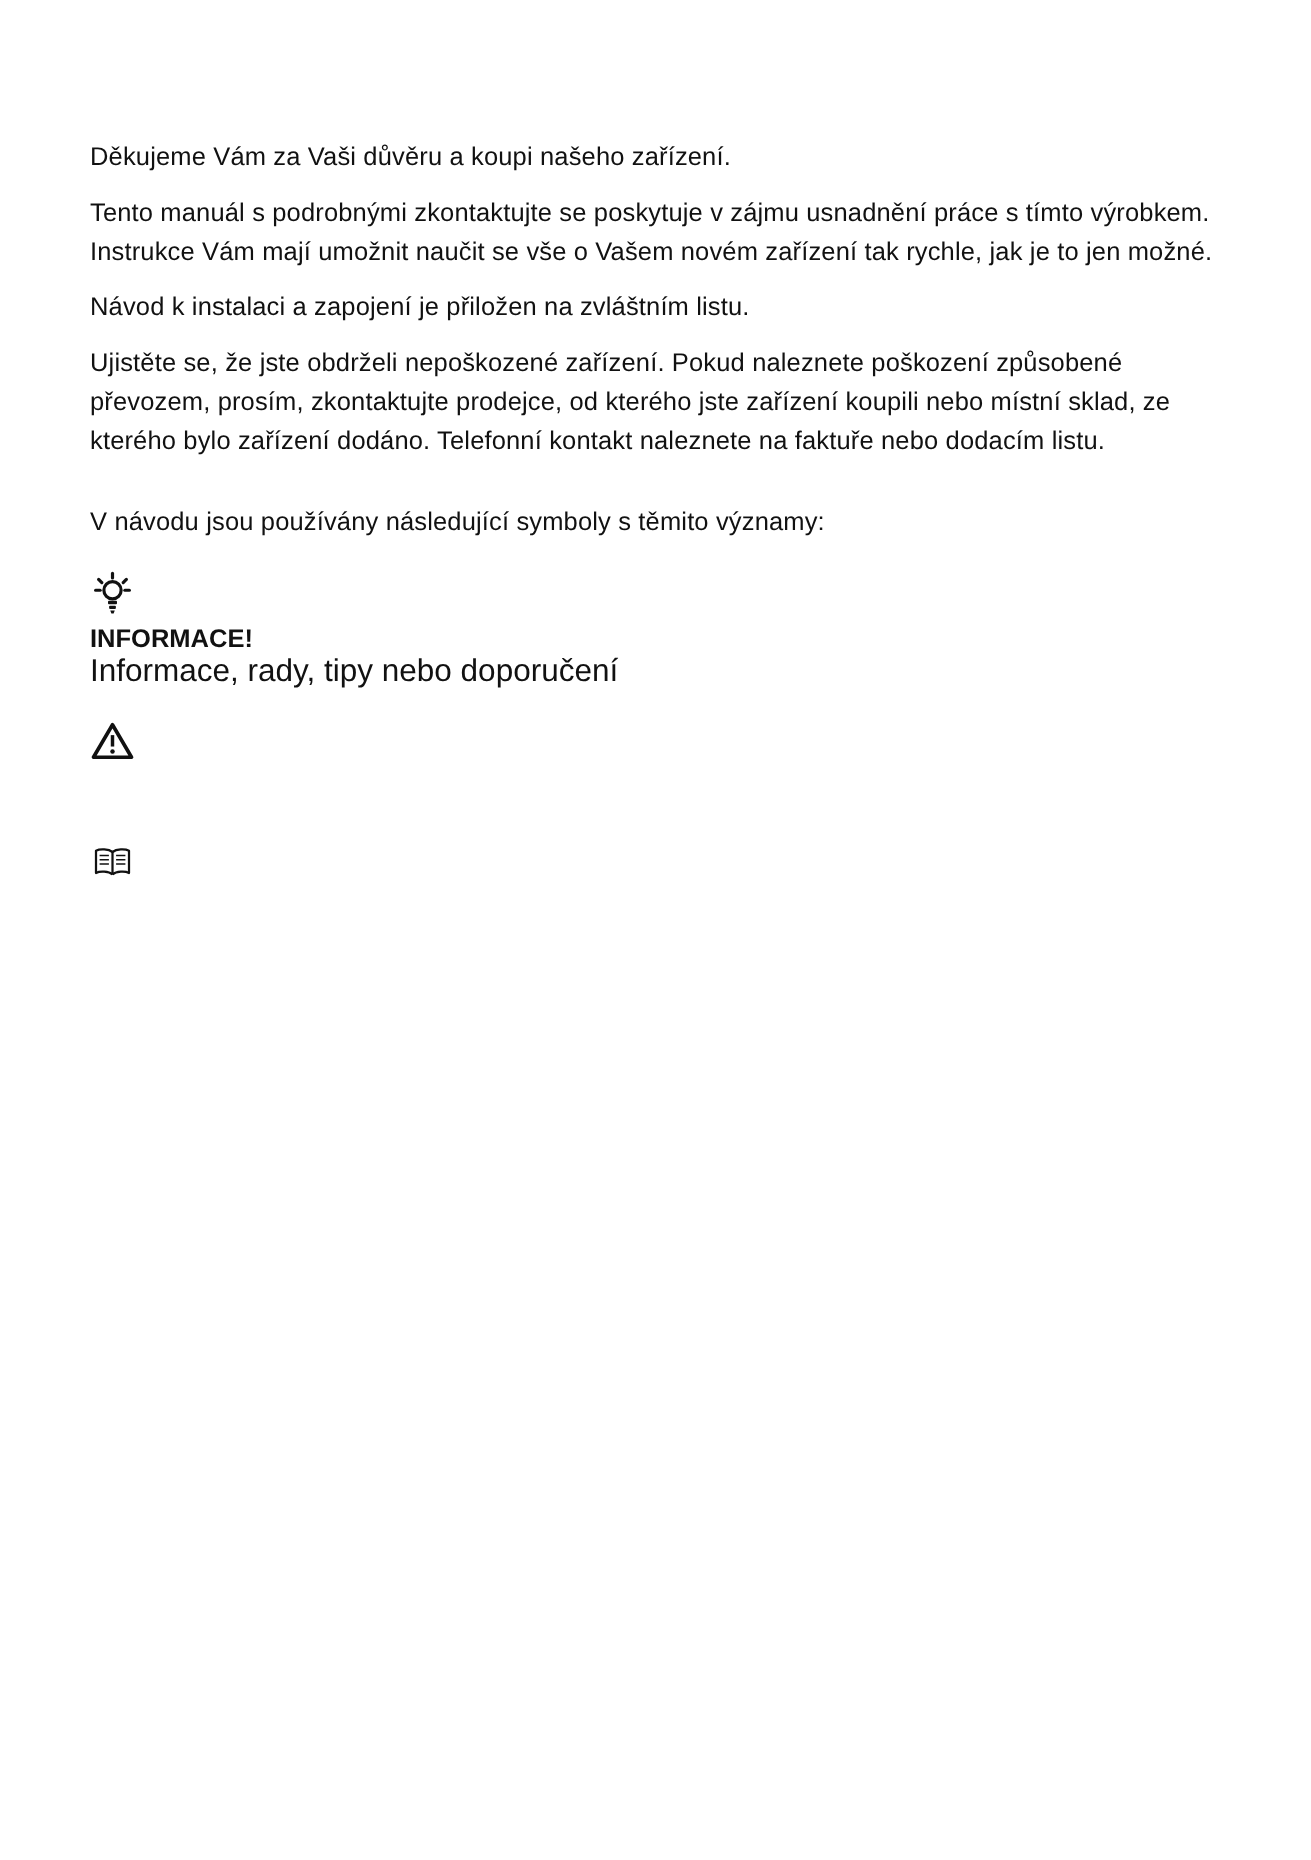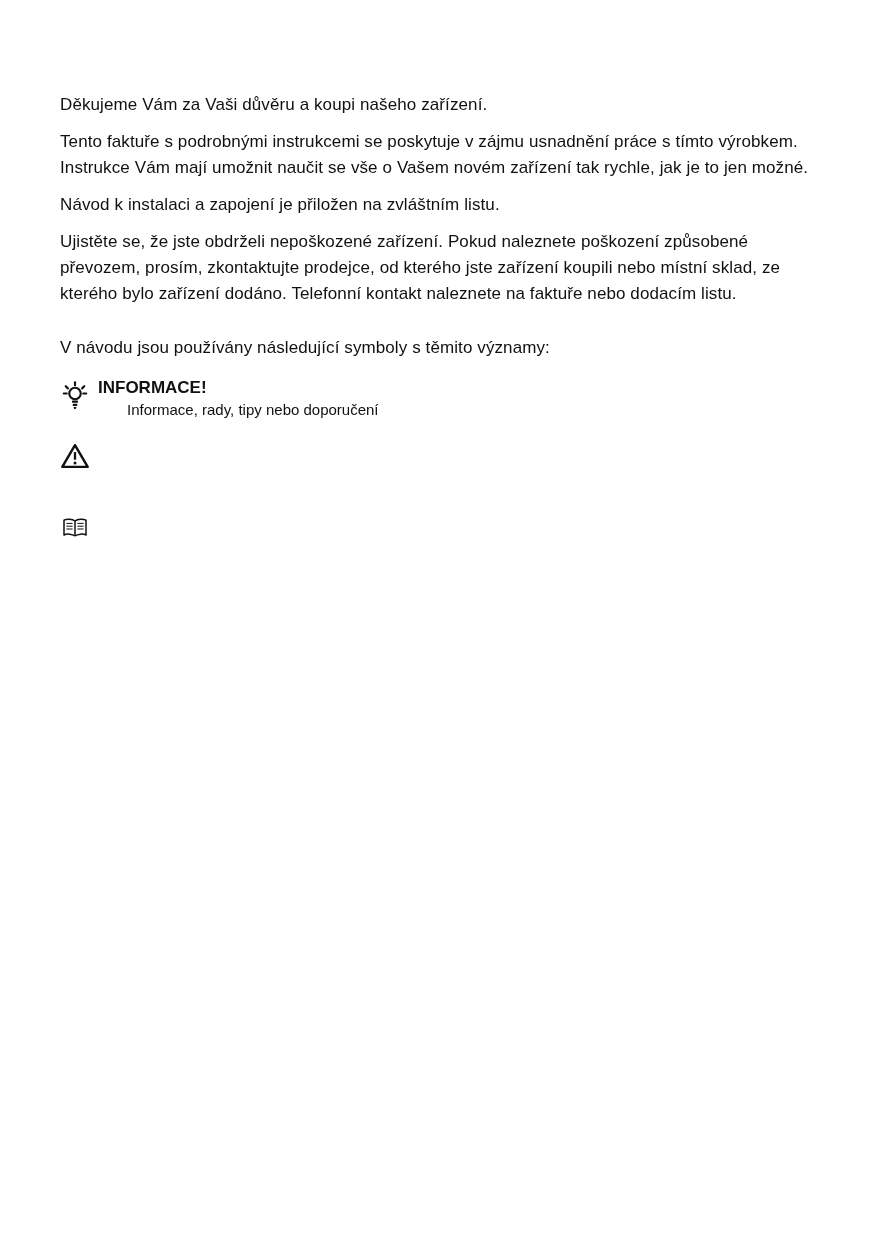--- a/index.html
+++ b/index.html
@@ -22,41 +22,41 @@
     margin-bottom: 11px;
     letter-spacing: 0.1px;
   }
   .para.spaced-top {
     margin-top: 28px;
   }
   .symbol-row {
     display: flex;
     align-items: flex-start;
     margin-top: 20px;
+    flex-direction: column;
   }
   .symbol-row.first {
     margin-top: 16px;
   }
   .symbol-icon-col {
     width: 38px;
     flex: 0 0 38px;
     padding-top: 1px;
   }
   .symbol-text-col {
     flex: 1;
   }
   .symbol-title {
     font-size: 17px;
     line-height: 22px;
     font-weight: bold;
   }
   .symbol-desc {
-    font-size: 15px;
+    font-size: 21px;
     line-height: 22px;
-    margin-left: 29px;
   }
   .book-block {
     margin-top: 46px;
   }
   .book-icon-wrap {
     margin-bottom: 4px;
     margin-left: 1px;
   }
   .final-note {
     font-size: 17px;
@@ -64,21 +64,21 @@
   }
   svg { display: block; }
 </style>
 </head>
 <body>
 
 <div class="page">
 
   <p class="para">Děkujeme Vám za Vaši důvěru a koupi našeho zařízení.</p>
 
-  <p class="para">Tento faktuře s podrobnými instrukcemi se poskytuje v zájmu usnadnění práce s tímto výrobkem. Instrukce Vám mají umožnit naučit se vše o Vašem novém zařízení tak rychle, jak je to jen možné.</p>
+  <p class="para">Tento manuál s podrobnými zkontaktujte se poskytuje v zájmu usnadnění práce s tímto výrobkem. Instrukce Vám mají umožnit naučit se vše o Vašem novém zařízení tak rychle, jak je to jen možné.</p>
 
   <p class="para">Návod k instalaci a zapojení je přiložen na zvláštním listu.</p>
 
   <p class="para">Ujistěte se, že jste obdrželi nepoškozené zařízení. Pokud naleznete poškození způsobené převozem, prosím, zkontaktujte prodejce, od kterého jste zařízení koupili nebo místní sklad, ze kterého bylo zařízení dodáno. Telefonní kontakt naleznete na faktuře nebo dodacím listu.</p>
 
   <p class="para spaced-top">V návodu jsou používány následující symboly s těmito významy:</p>
 
   <div class="symbol-row first">
     <div class="symbol-icon-col">
       <svg width="30" height="36" viewBox="0 0 24 28">

